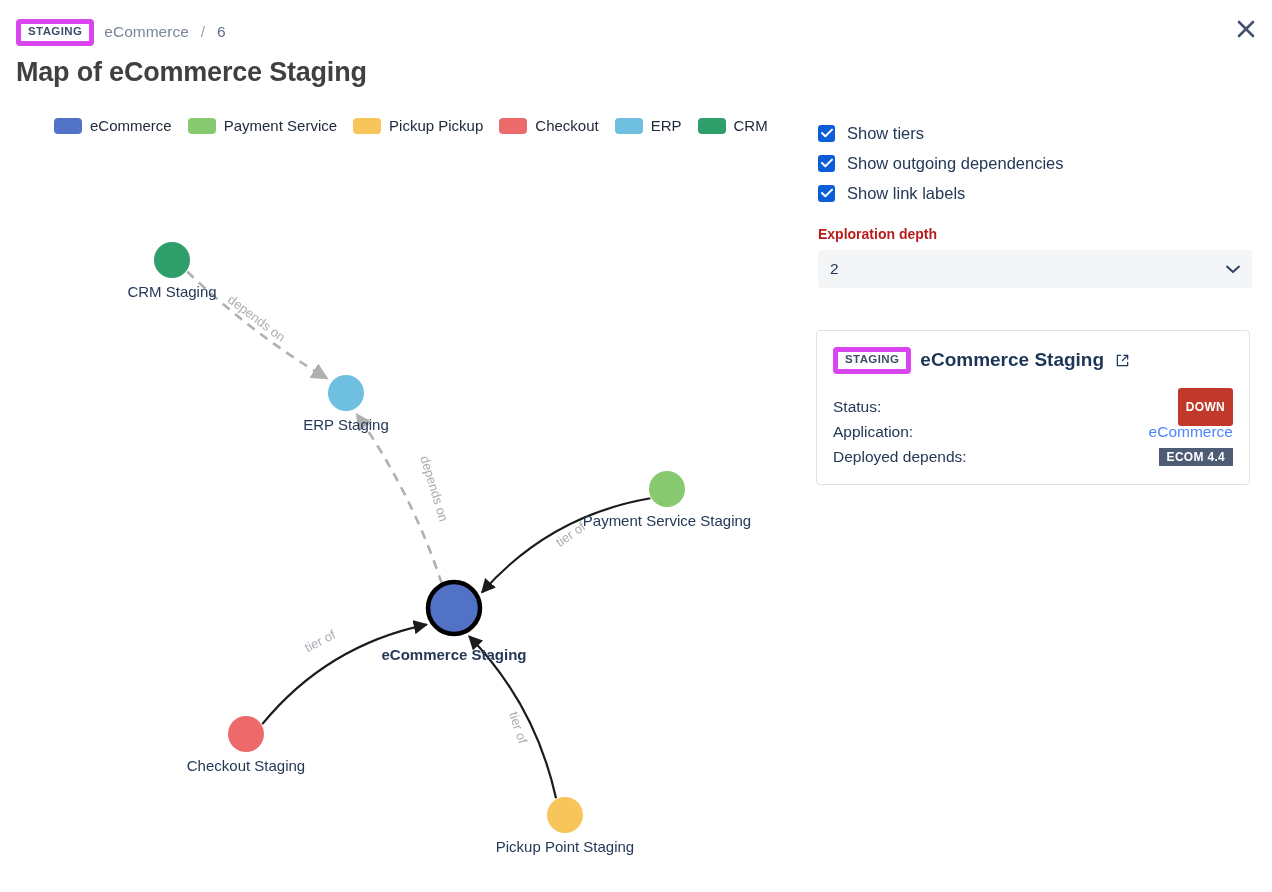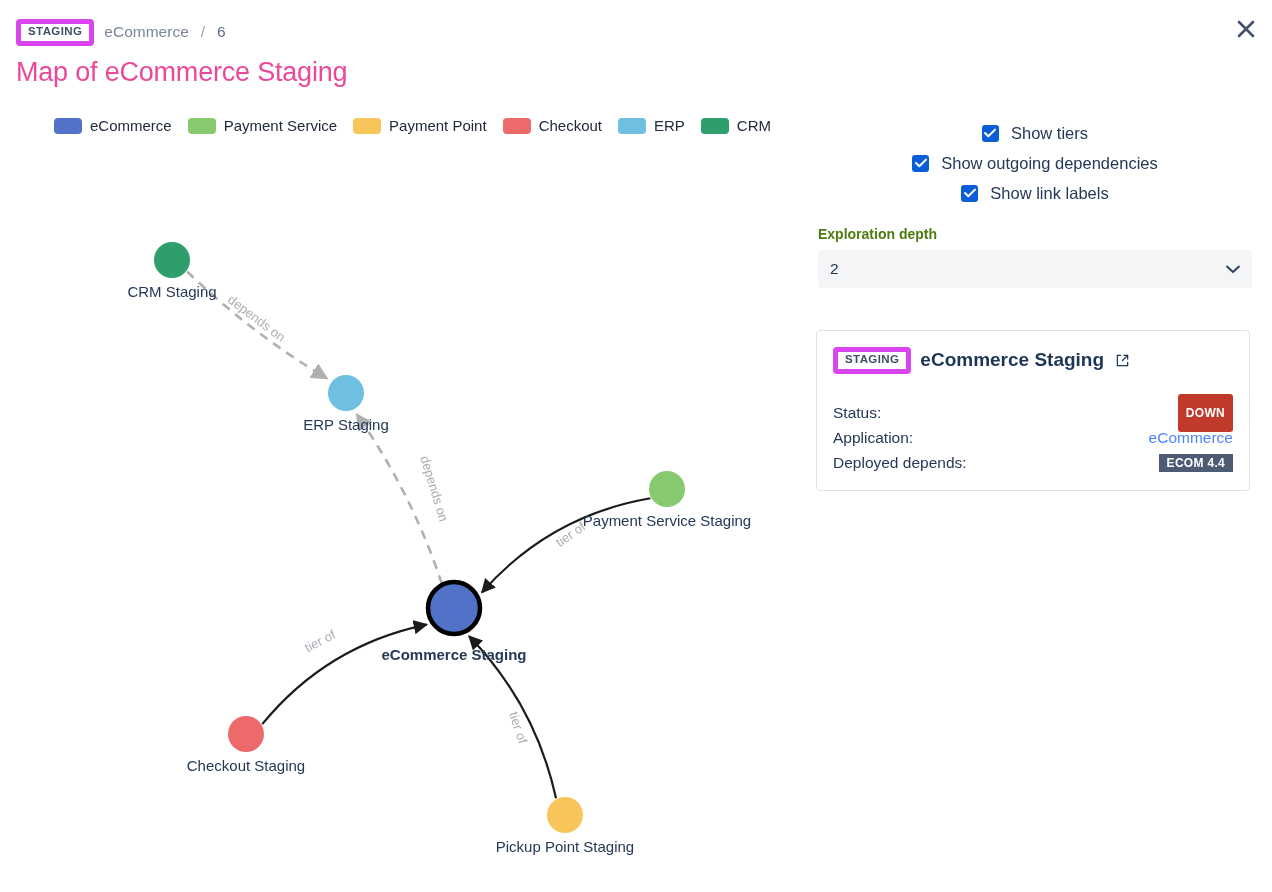--- a/index.html
+++ b/index.html
@@ -28,22 +28,22 @@
     letter-spacing: .4px;
     color: #3d4f6b;
     line-height: 1;
   }
   .crumb-link { color: #7a8699; font-size: 15.5px; }
   .crumb-sep  { color: #9aa4b2; font-size: 15.5px; margin: 0 2px; }
   .crumb-cur  { color: #5b6b86; font-size: 15.5px; }
 
   .page-title {
     position: absolute; left: 16px; top: 57px;
-    font-size: 27px; font-weight: normal;
-    color: #ec4899; letter-spacing: -.2px;
+    font-size: 27px; font-weight: bold;
+    color: #404040; letter-spacing: -.2px;
   }
 
   .close-btn {
     position: absolute; right: 11px; top: 16px;
     width: 30px; height: 30px;
     display: flex; align-items: center; justify-content: center;
     cursor: pointer;
   }
 
   
@@ -60,37 +60,36 @@
     margin-right: 8px;
   }
   .legend-label { font-size: 15px; color: #202b3c; font-weight: 500; }
 
   
   .controls { position: absolute; left: 818px; top: 118px; width: 434px; }
   .check-row {
     display: flex; align-items: center;
     height: 30px;
     cursor: pointer;
-    justify-content: center;
   }
   .checkbox {
     width: 17px; height: 17px;
     border-radius: 3px;
     background: #0b5ed7;
     display: flex; align-items: center; justify-content: center;
     margin-right: 12px;
     flex: none;
   }
   .checkbox svg { display: block; }
   .check-label { font-size: 16.5px; color: #253858; }
 
   .field-label {
     margin-top: 18px;
     font-size: 14px; font-weight: bold;
-    color: #4d7c0f;
+    color: #b91c1c;
   }
   .select-box {
     margin-top: 8px;
     height: 38px;
     background: #f4f5f7;
     border: none;
     border-radius: 4px;
     display: flex; align-items: center;
     padding: 0 12px;
     font-size: 15.5px;
@@ -111,21 +110,21 @@
     border-radius: 4px;
     padding: 16px 16px 14px;
     background: #fff;
   }
   .card-head { display: flex; align-items: center; gap: 9px; }
   .card-title {
     font-size: 19px; font-weight: bold; color: #1d3557;
   }
   .ext-icon { margin-left: 2px; cursor: pointer; display:flex; align-items:center; }
 
-  .card-rows { margin-top: 27px; }
+  .card-rows { margin-top: 21px; }
   .card-row {
     display: flex; align-items: center; justify-content: space-between;
     height: 25px;
   }
   .row-key { font-size: 15.5px; color: #253858; }
   .status-badge {
     background: #c0392b; color: #fff;
     font-size: 12px; font-weight: bold;
     border-radius: 3px; padding: 13px 8px;
     letter-spacing: .3px; line-height: 1;
@@ -176,21 +175,21 @@
       <div class="legend-item">
         <span class="legend-swatch" style="background: rgb(82, 114, 200);"></span>
         <span class="legend-label">eCommerce</span>
       </div>
       <div class="legend-item">
         <span class="legend-swatch" style="background: rgb(135, 201, 110);"></span>
         <span class="legend-label">Payment Service</span>
       </div>
       <div class="legend-item">
         <span class="legend-swatch" style="background: rgb(248, 197, 90);"></span>
-        <span class="legend-label">Payment Point</span>
+        <span class="legend-label">Pickup Pickup</span>
       </div>
       <div class="legend-item">
         <span class="legend-swatch" style="background: rgb(236, 106, 106);"></span>
         <span class="legend-label">Checkout</span>
       </div>
       <div class="legend-item">
         <span class="legend-swatch" style="background: rgb(111, 191, 224);"></span>
         <span class="legend-label">ERP</span>
       </div>
       <div class="legend-item">

